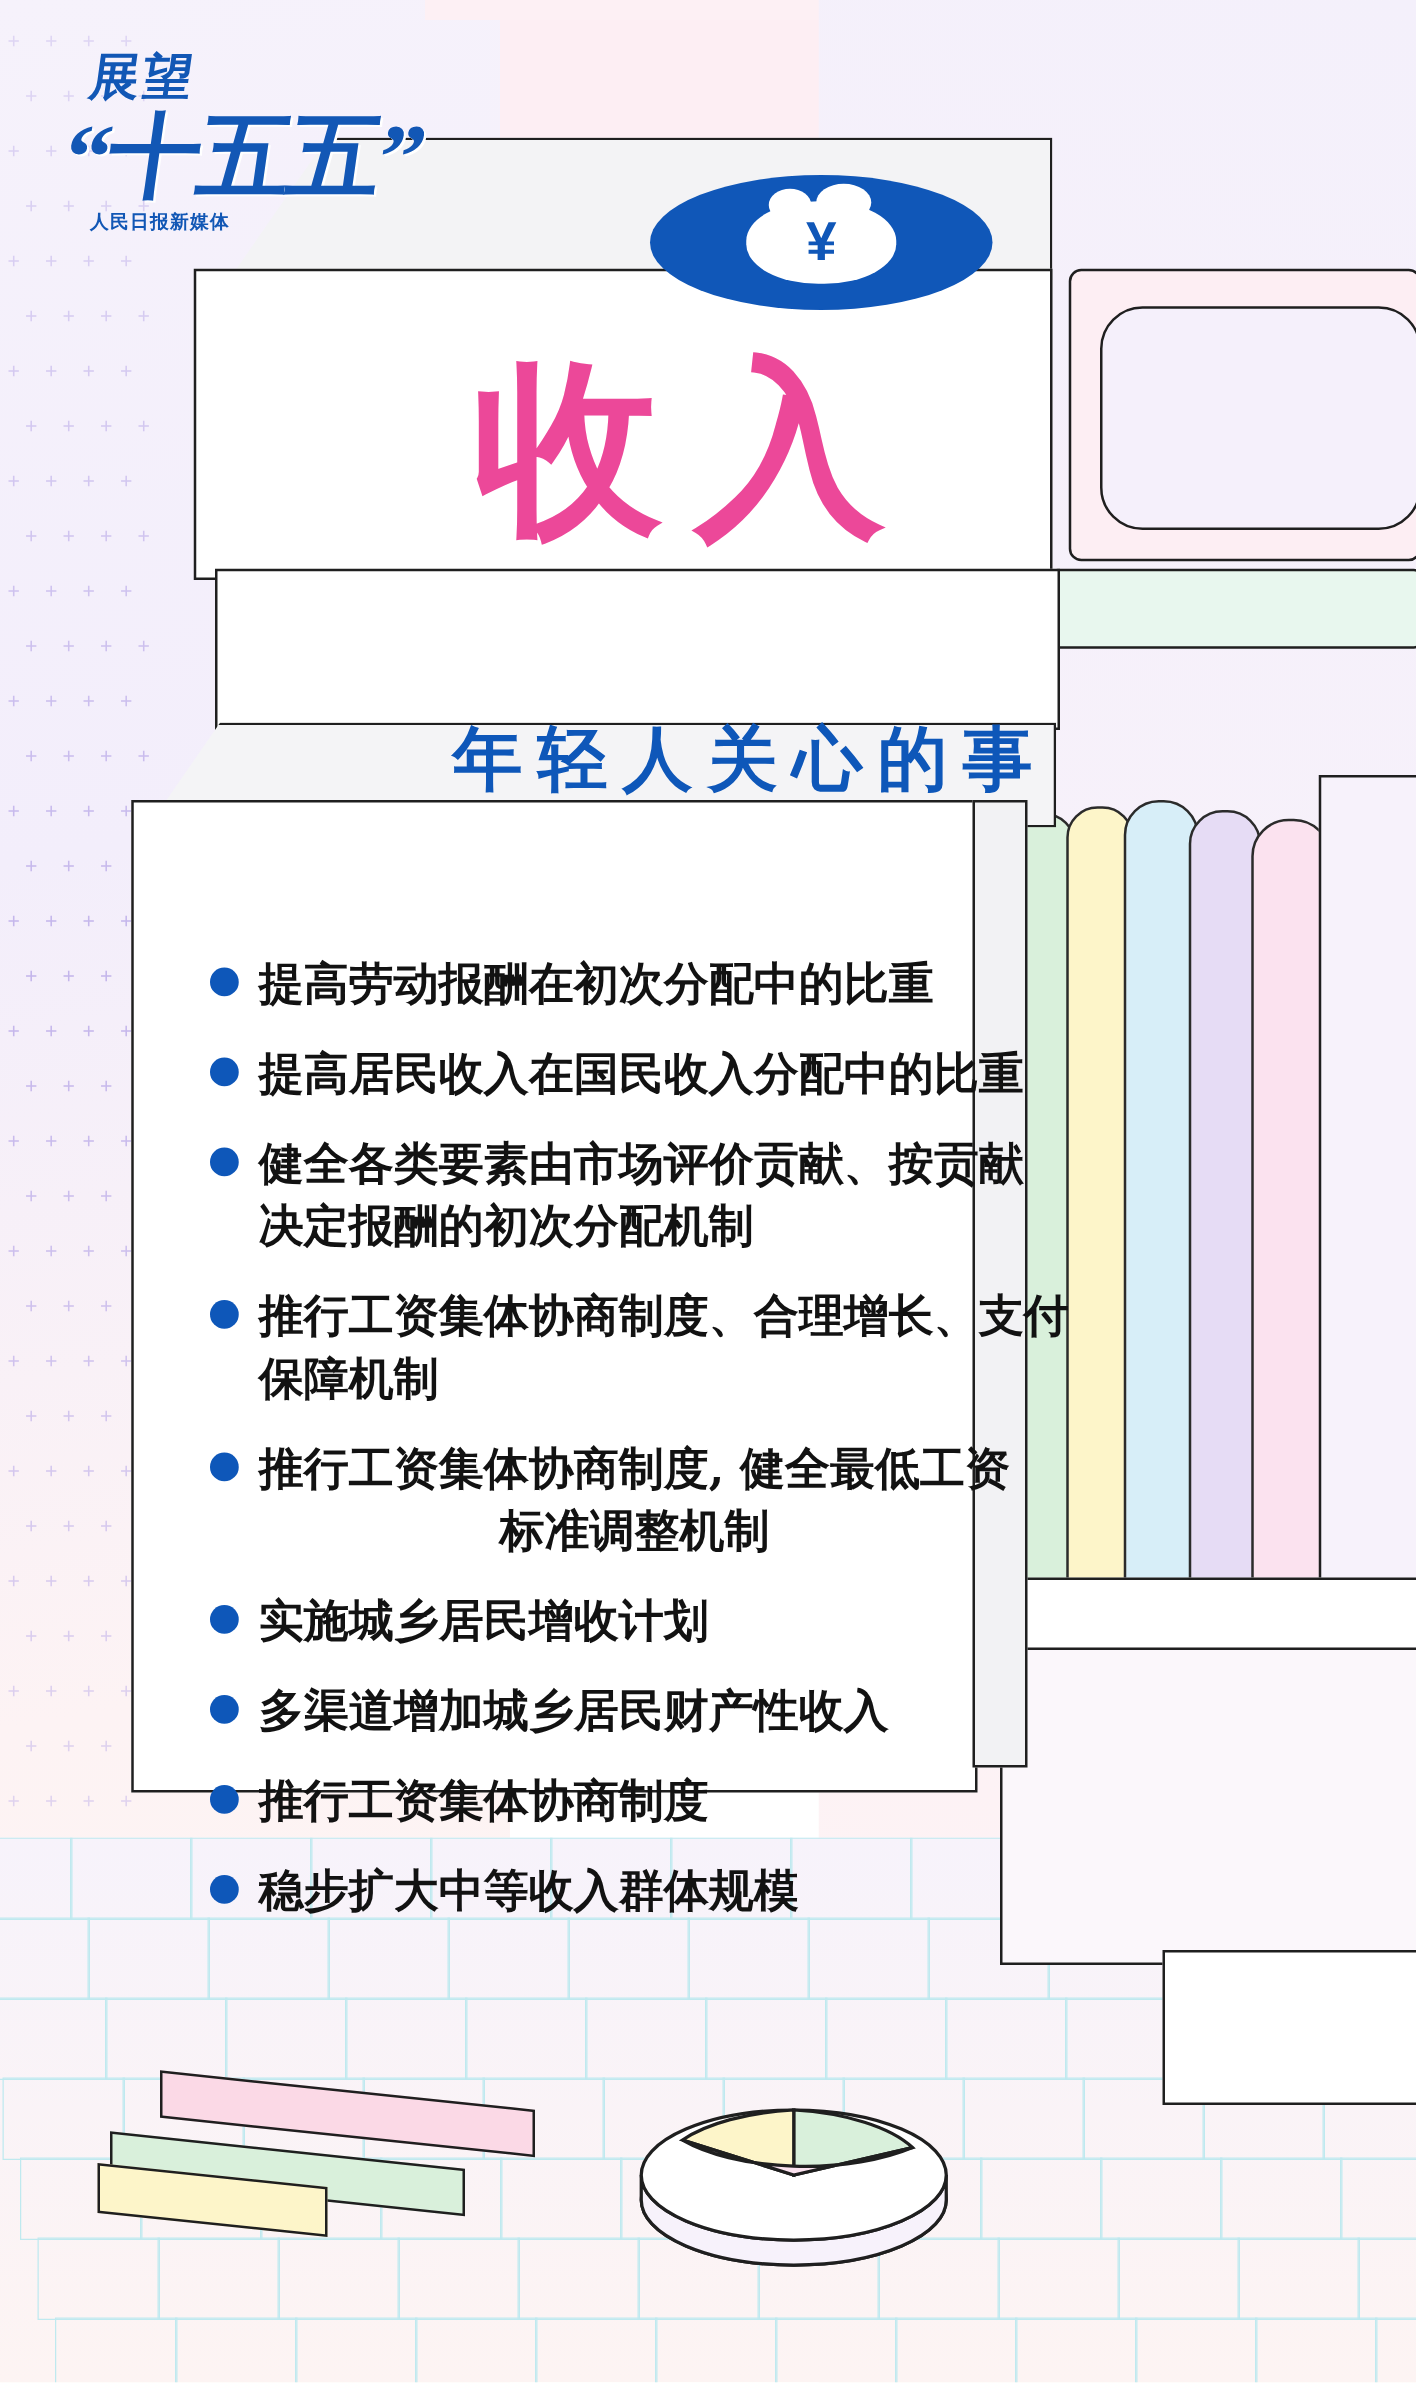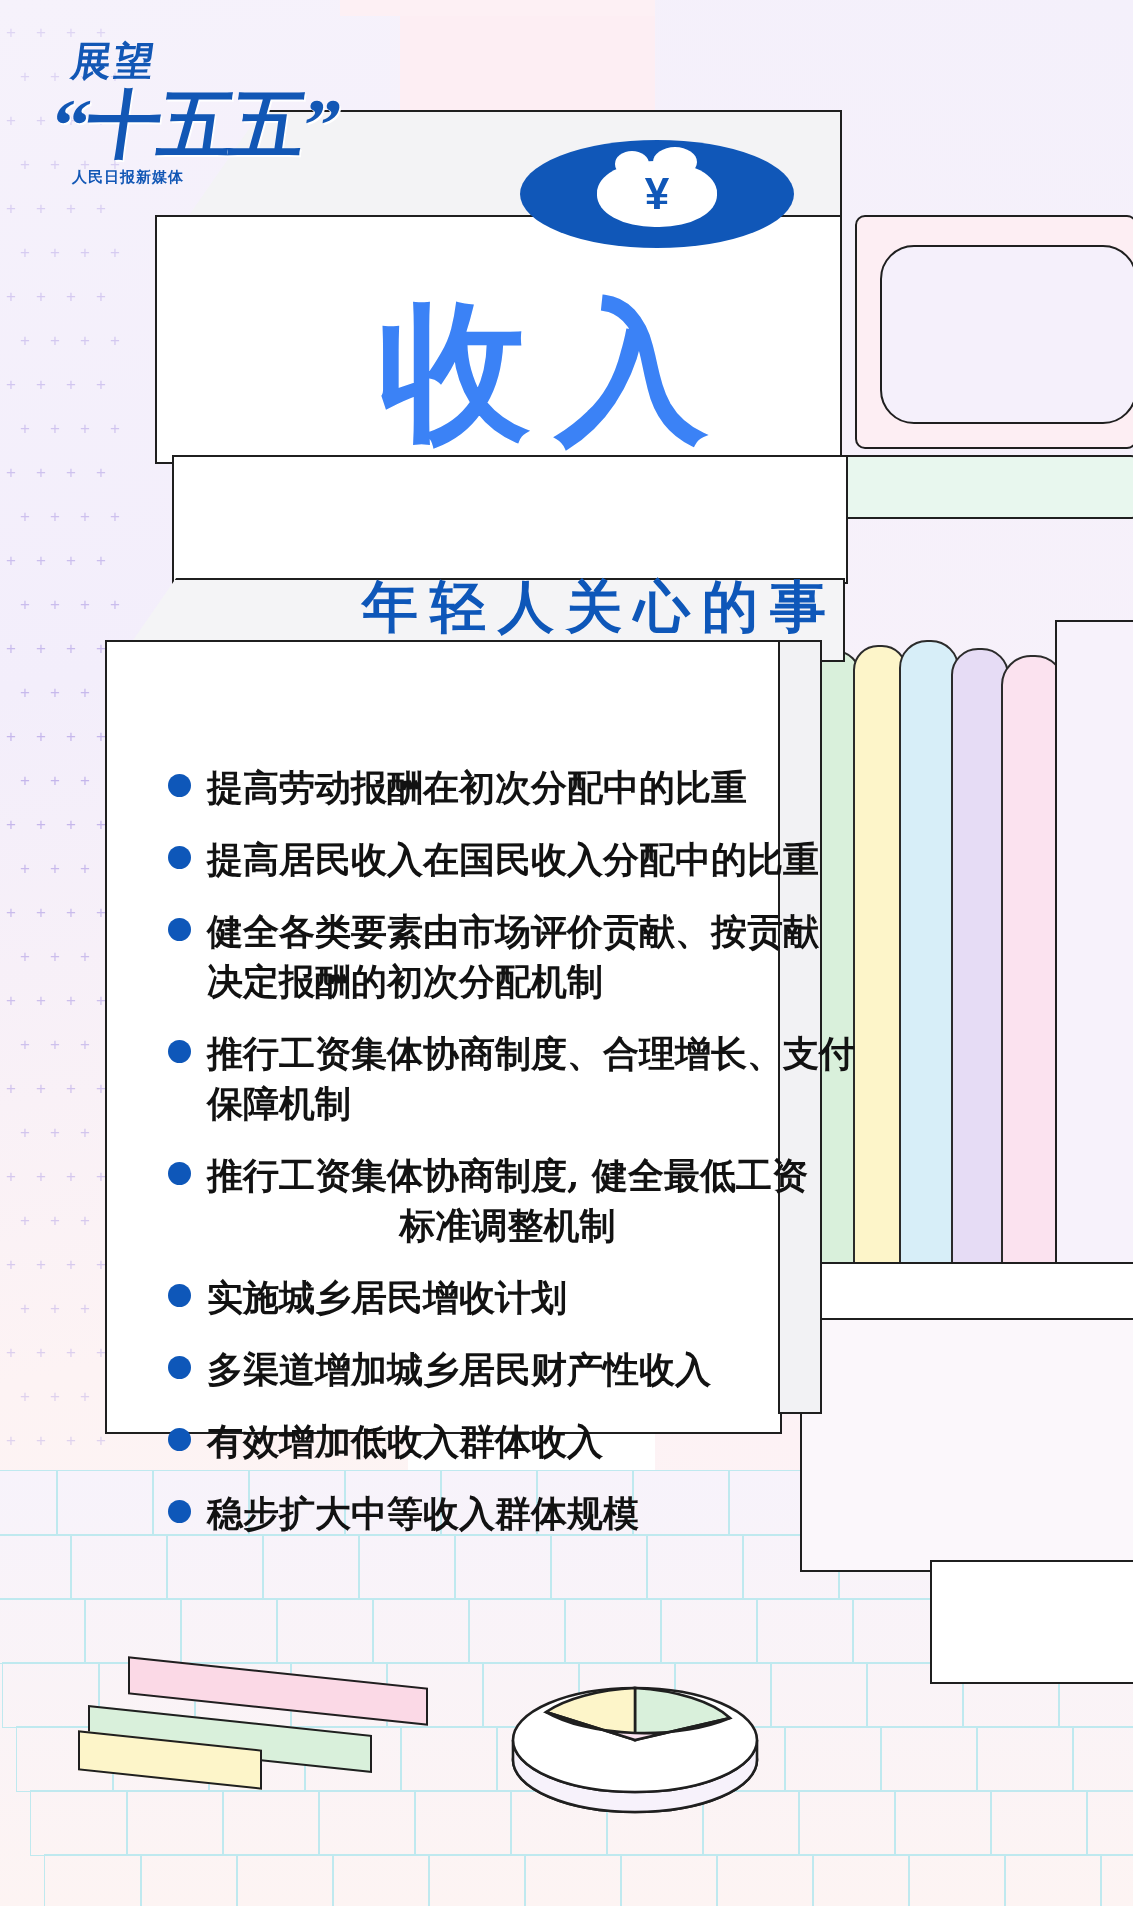--- a/index.html
+++ b/index.html
@@ -46,22 +46,22 @@
 
   
   .coin-badge{position:absolute;left:520px;top:140px;width:274px;height:108px;border-radius:50%;
      background:#1057b8;display:flex;align-items:center;justify-content:center;}
   .coin-inner{width:120px;height:66px;border-radius:48%;background:#ffffff;position:relative;}
   .coin-inner:before{content:"";position:absolute;left:18px;top:-10px;width:34px;height:26px;border-radius:50%;background:#ffffff;}
   .coin-inner:after{content:"";position:absolute;left:56px;top:-14px;width:44px;height:30px;border-radius:50%;background:#ffffff;}
   .coin-yen{position:absolute;left:0;top:0;width:120px;height:66px;display:flex;align-items:center;justify-content:center;
      color:#1057b8;font-size:44px;font-weight:700;font-family:"Liberation Sans",sans-serif;z-index:3;}
 
-  .main-title{position:absolute;left:378px;top:296px;width:430px;
-     font-size:152px;line-height:152px;font-weight:700;color:#3b82f6;letter-spacing:26px;
+  .main-title{position:absolute;left:378px;top:283px;width:430px;
+     font-size:152px;line-height:152px;font-weight:700;color:#ec4899;letter-spacing:26px;
      font-family:"DejaVu Sans",sans-serif;}
   .sub-title{position:absolute;left:290px;top:570px;width:620px;text-align:center;
      font-size:56px;font-weight:700;color:#0e57b9;letter-spacing:12px;
      font-family:"DejaVu Sans",sans-serif;}
 
   
   .list{position:absolute;left:168px;top:762px;width:700px;}
   .li{display:flex;align-items:flex-start;margin-bottom:22px;}
   .dot{flex:0 0 auto;width:23px;height:23px;border-radius:50%;background:#0e57b9;margin-top:12px;margin-right:16px;}
   .li-text{font-size:36px;line-height:50px;color:#121212;font-family:"DejaVu Serif","Liberation Serif",serif;
@@ -388,21 +388,21 @@
     <div class="li">
       <span class="dot"></span>
       <div class="li-text" style="white-space: pre-line;">实施城乡居民增收计划</div>
     </div>
     <div class="li">
       <span class="dot"></span>
       <div class="li-text" style="white-space: pre-line;">多渠道增加城乡居民财产性收入</div>
     </div>
     <div class="li">
       <span class="dot"></span>
-      <div class="li-text" style="white-space: pre-line;">有效增加低收入群体收入</div>
+      <div class="li-text" style="white-space: pre-line;">推行工资集体协商制度</div>
     </div>
     <div class="li">
       <span class="dot"></span>
       <div class="li-text" style="white-space: pre-line;">稳步扩大中等收入群体规模</div>
     </div>
   </div>
 
 <div>
   <div class="bar" style="left:128px;top:1672px;width:296px;height:34px;background:#fbd9e6;
               transform:skewY(6deg);"></div>

